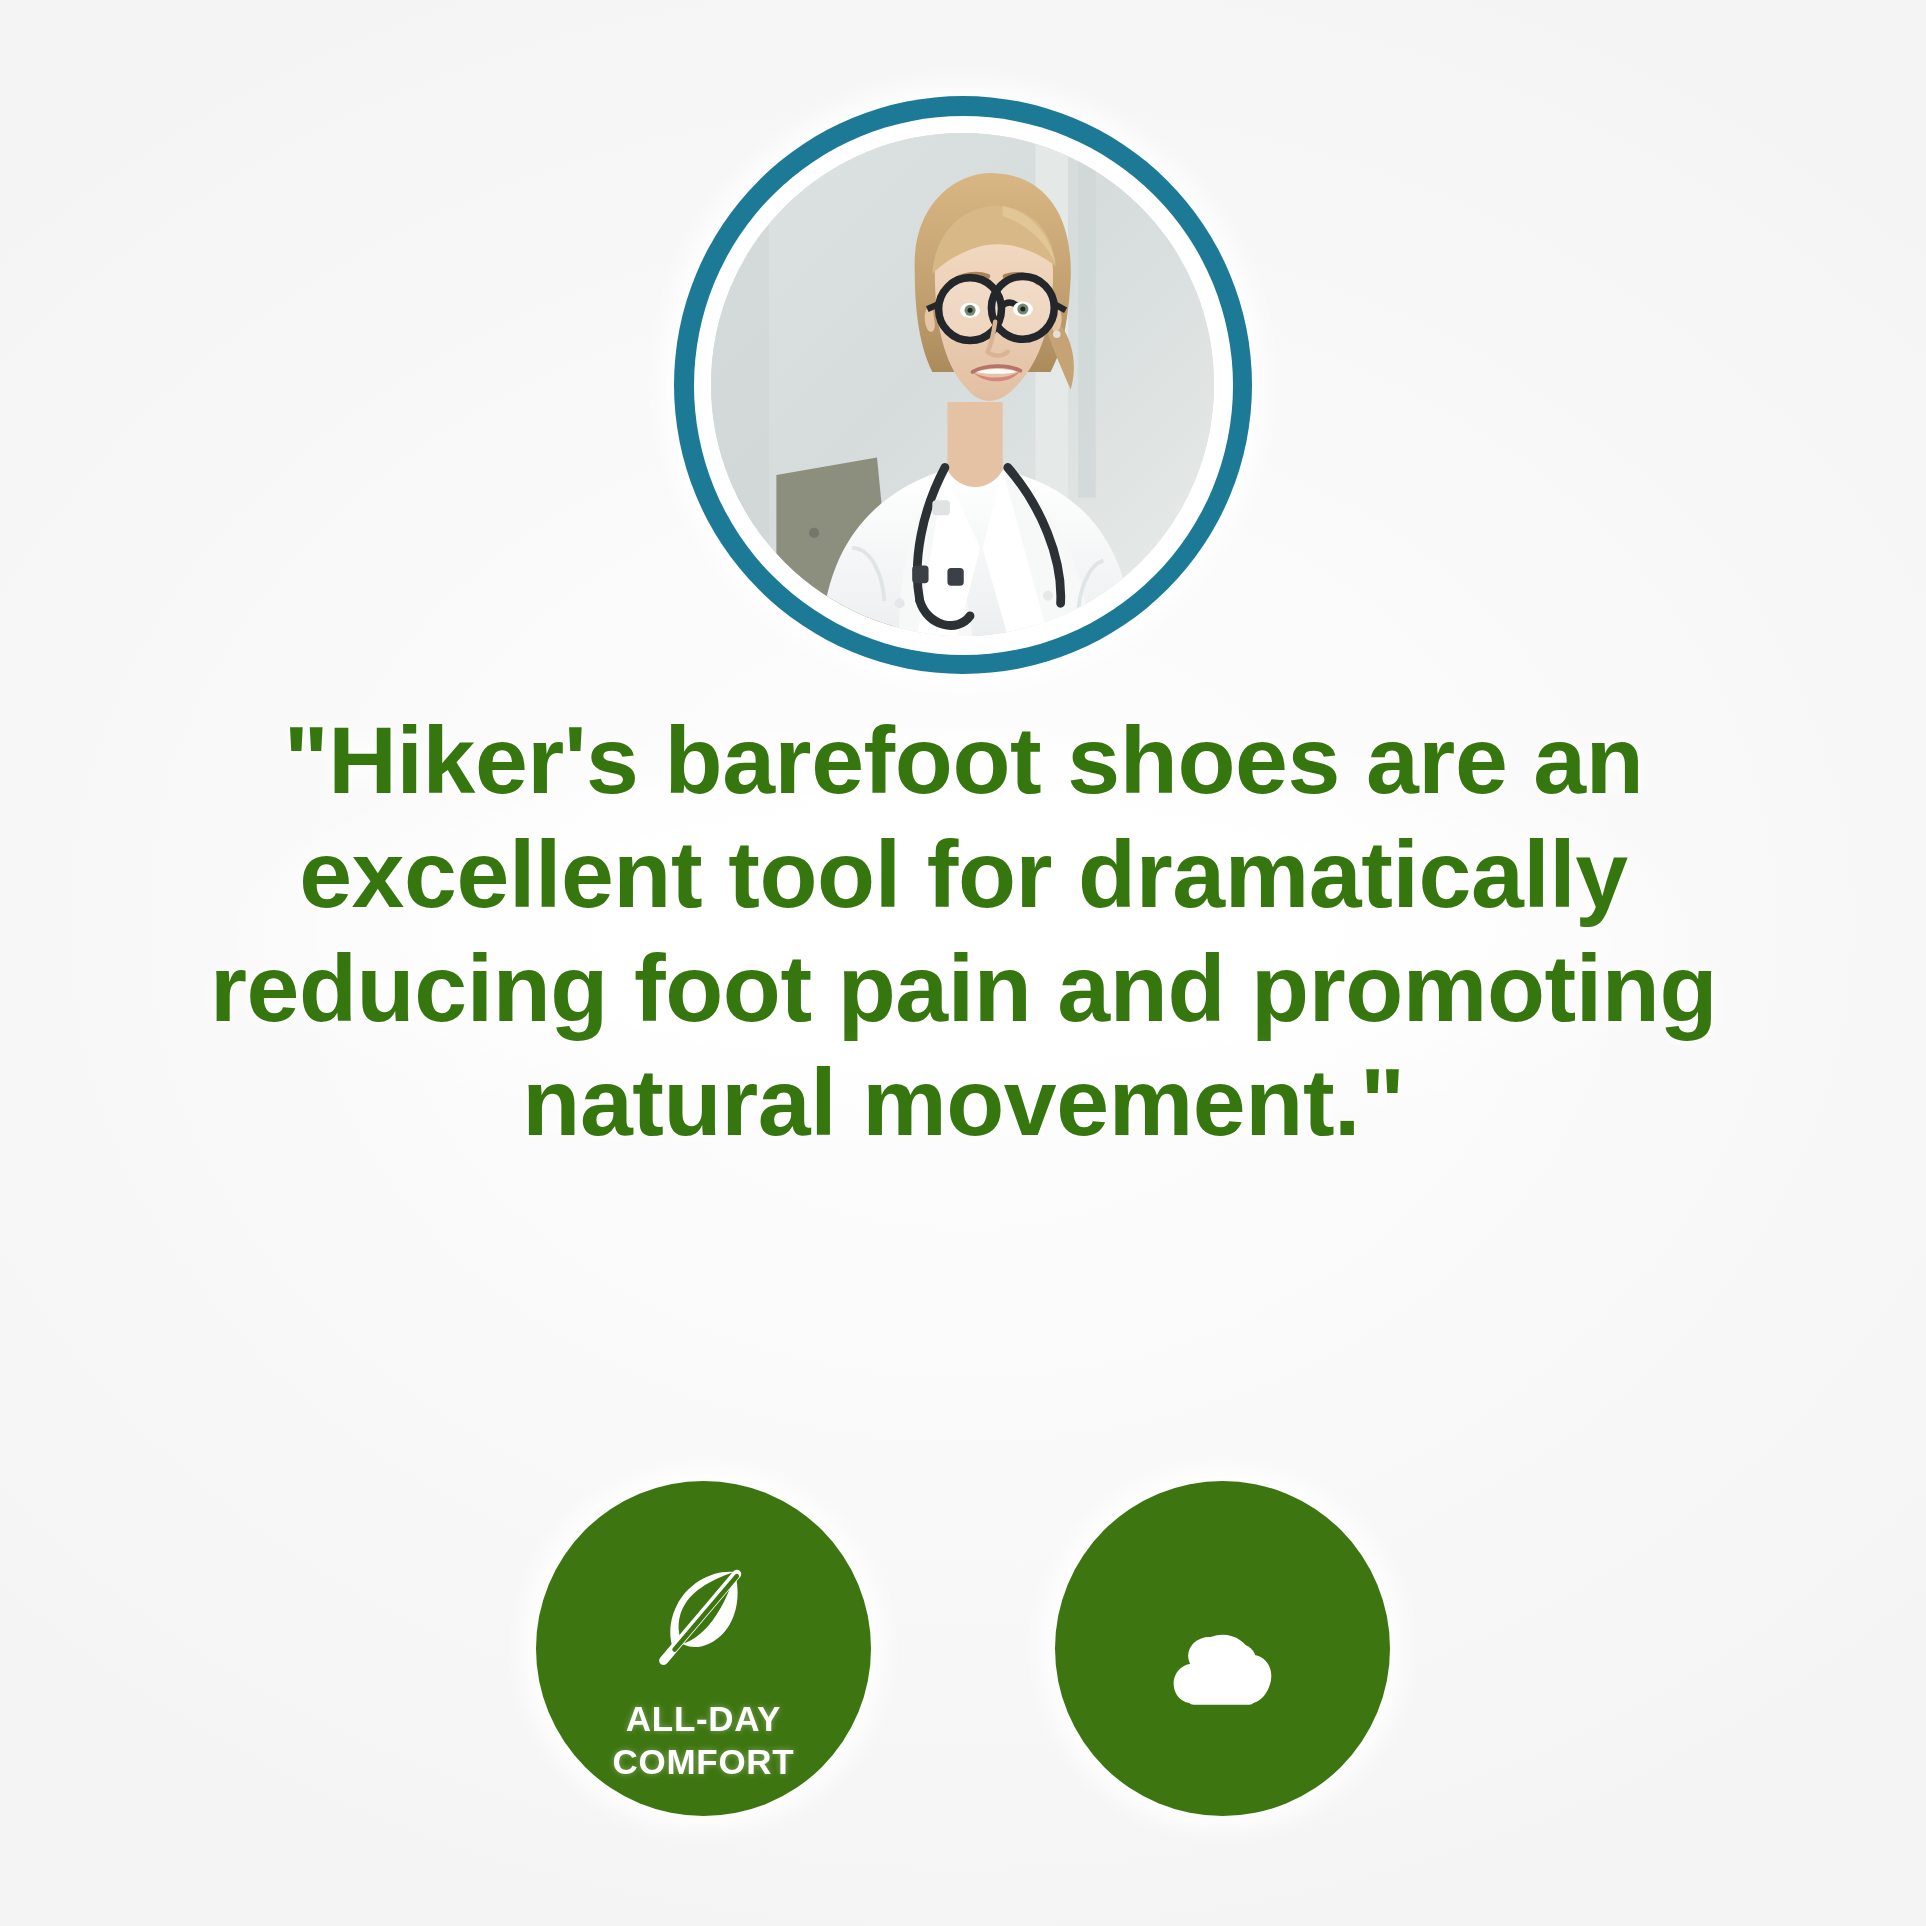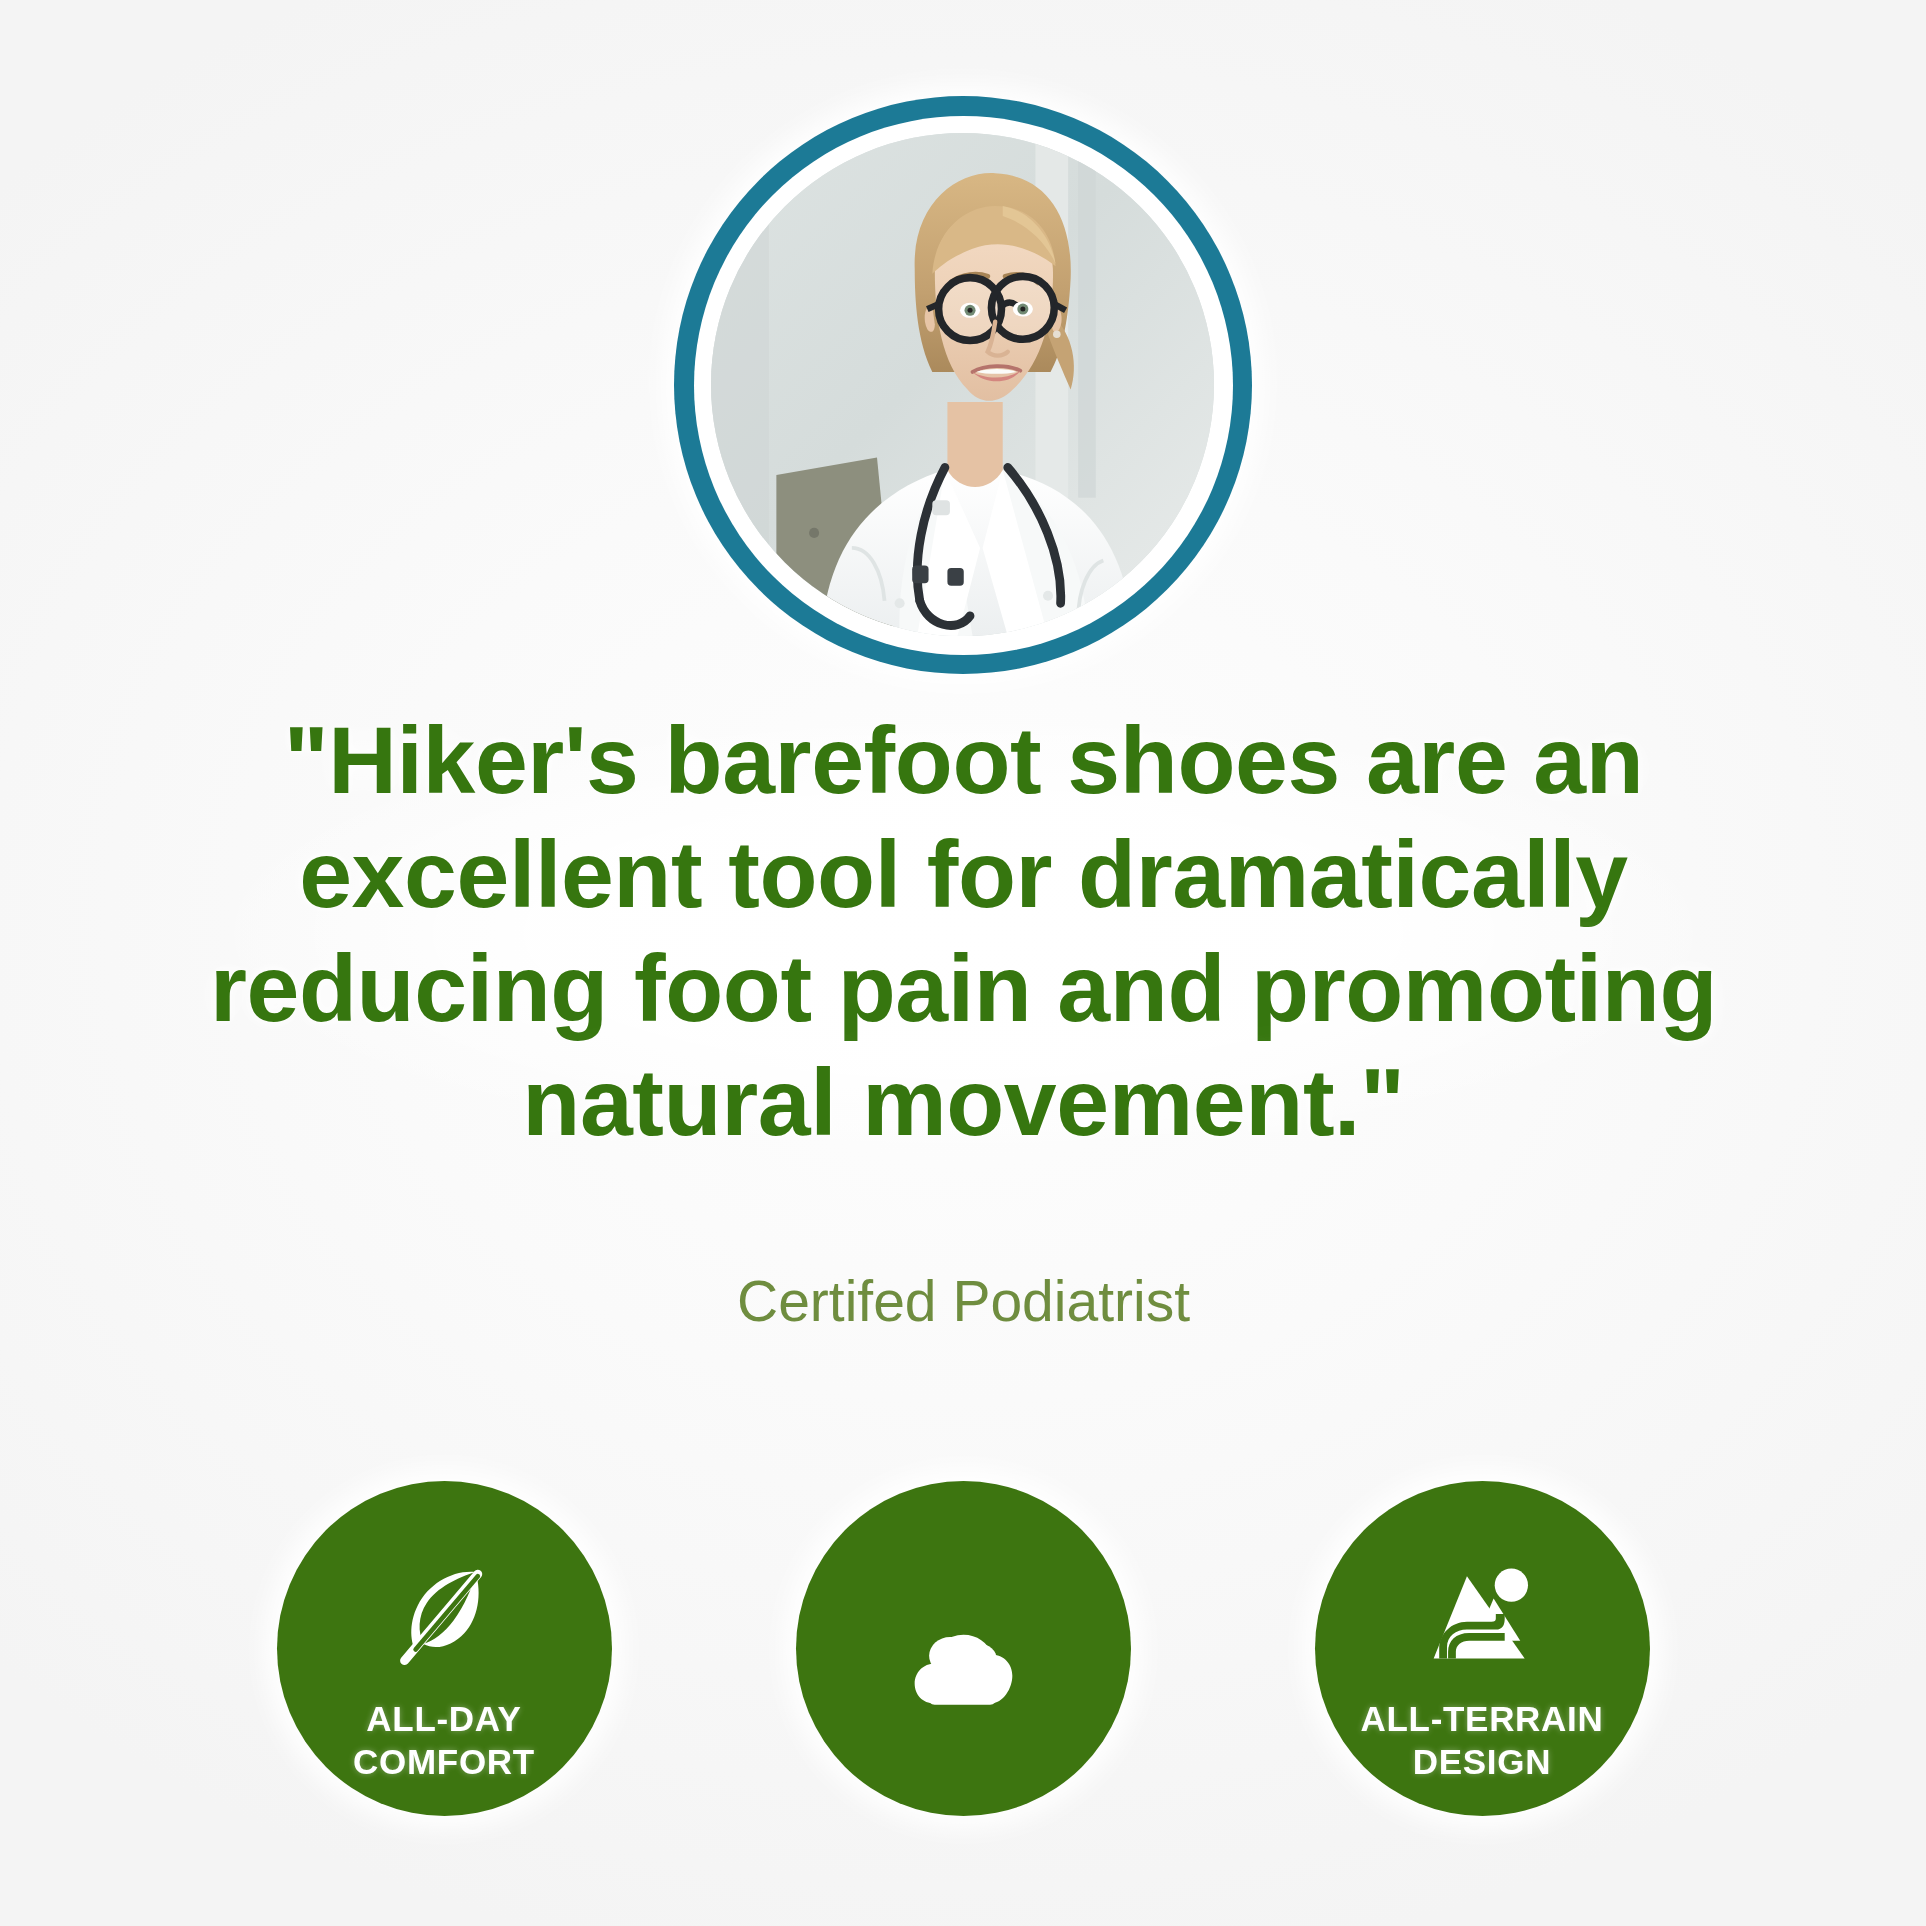--- a/index.html
+++ b/index.html
@@ -246,21 +246,20 @@
 
         <circle cx="275" cy="160" r="3" fill="#e6dfd3"></circle>
       </svg>
     </div>
   </div>
 
   <div class="quote-glow"></div>
   <div class="quote">"Hiker's barefoot shoes are an excellent tool for dramatically reducing foot pain and promoting natural movement."</div>
 
   <div class="attribution">
-    <span class="title">Certifed Podiatrist</span>
   </div>
 
   <div class="badges">
 
     <div class="badge">
       <span class="badge-icon">
         <svg viewBox="0 0 100 100" aria-hidden="true">
           <path d="M78 8 C58 6 36 18 26 38 C17 56 20 72 24 80 L31 73 C26 62 26 48 34 36 C43 22 62 13 78 8 Z" fill="#ffffff"></path>
           <path d="M78 8 C84 28 80 50 68 63 C57 75 42 79 31 73 C40 70 50 63 58 52 C68 38 75 23 78 8 Z" fill="#ffffff"></path>
           <path d="M80 10 L14 88" stroke="#ffffff" stroke-width="8" stroke-linecap="round" fill="none"></path>
@@ -276,32 +275,16 @@
         <svg viewBox="0 0 100 100" aria-hidden="true">
           <path d="M24 78 C13 78 6 70 6 60 C6 50 14 42 24 42 C24 26 36 16 50 16
                    C62 16 72 23 76 34 C87 34 94 43 94 53 C94 64 86 78 74 78 Z" fill="#ffffff"></path>
           <ellipse cx="38" cy="35" rx="19" ry="17" fill="#ffffff"></ellipse>
           <ellipse cx="64" cy="38" rx="16" ry="14" fill="#ffffff"></ellipse>
           <rect x="18" y="66" width="62" height="13" rx="6" fill="#ffffff"></rect>
         </svg>
       </span>
     </div>
 
-    <div class="badge">
-      <span class="badge-icon">
-        <svg viewBox="0 0 100 100" aria-hidden="true">
-          <circle cx="76" cy="20" r="15" fill="#ffffff"></circle>
-          <path d="M36 12 L88 86 L6 86 Z" fill="#ffffff"></path>
-          <path d="M60 32 L84 70 L44 70 Z" fill="#ffffff"></path>
-          <path d="M18 86 L18 76 C18 66 26 60 36 60 L62 60 C68 60 70 56 70 50
-                   L70 46 L62 46 L62 50 C62 52 61 53 58 53 L36 53
-                   C22 53 11 64 11 77 L11 86 Z" fill="#3d7510"></path>
-          <path d="M26 86 L26 80 C26 74 31 70 38 70 L70 70 L70 63 L38 63
-                   C26 63 19 70 19 80 L19 86 Z" fill="#3d7510"></path>
-        </svg>
-      </span>
-      <span class="badge-label">ALL-TERRAIN
-DESIGN</span>
-    </div>
 
   </div>
 </div>
 
 
 </body></html>

